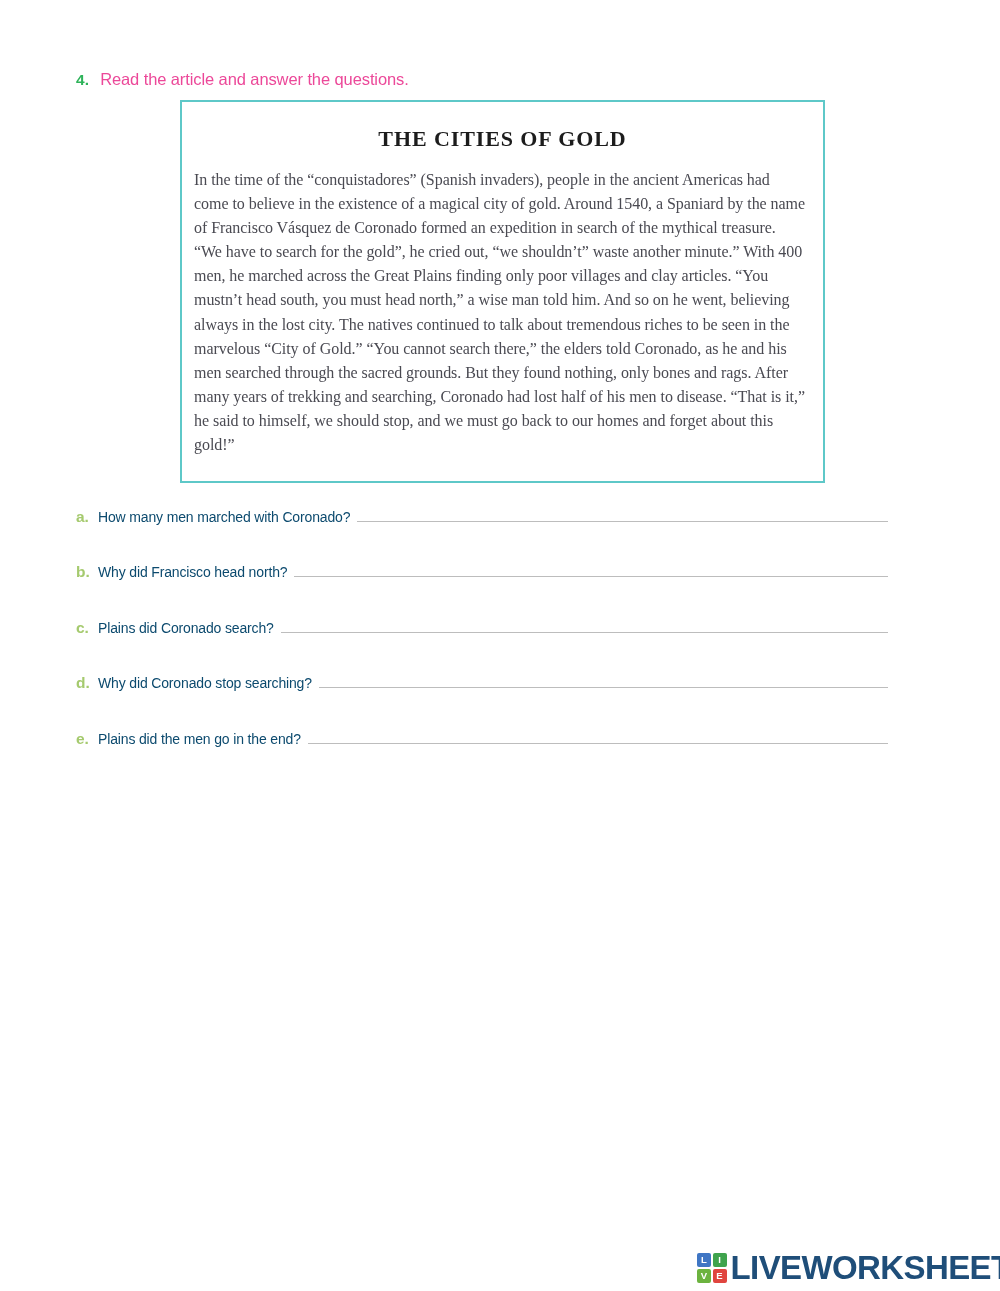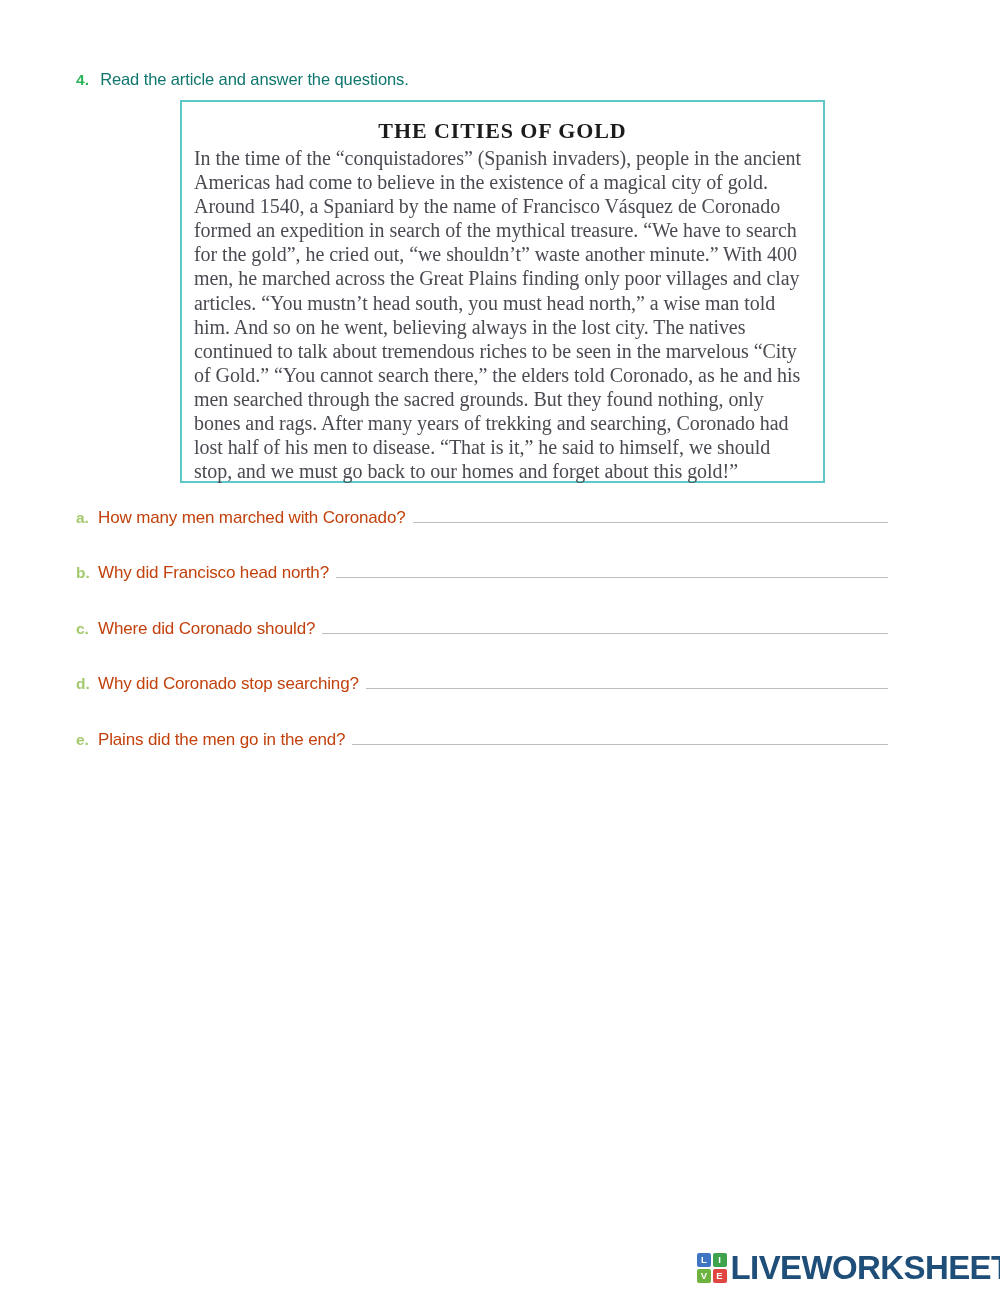--- a/index.html
+++ b/index.html
@@ -25,21 +25,21 @@
     align-items: baseline;
   }
   #exercise-number {
     color: #2eb35a;
     font-weight: bold;
     font-size: 15.5px;
     margin-right: 11px;
     letter-spacing: 0.1px;
   }
   #instruction-text {
-    color: #0f766e;
+    color: #ec4899;
     font-size: 16.5px;
     letter-spacing: -0.1px;
   }
 
   
   #article-card {
     position: absolute;
     left: 180px;
     top: 100px;
     width: 645px;
@@ -48,29 +48,29 @@
     background: #ffffff;
     box-sizing: border-box;
   }
   #article-title {
     text-align: center;
     font-family: "Liberation Serif", serif;
     font-weight: bold;
     font-size: 22px;
     letter-spacing: 0.9px;
     color: #1c1c1c;
-    margin-top: 16px;
+    margin-top: 24px;
   }
   #article-body {
     font-family: "Liberation Serif", serif;
-    font-size: 20px;
+    font-size: 16px;
     line-height: 24.1px;
     color: #4a4a52;
     text-align: left;
-    margin: 2px 16px 0 12px;
+    margin: 16px 16px 0 12px;
     letter-spacing: -0.05px;
   }
 
   
   #questions {
     position: absolute;
     left: 76px;
     top: 508px;
     width: 820px;
   }
@@ -80,22 +80,22 @@
     height: 55.4px;
   }
   .question-letter {
     color: #a5ca6e;
     font-weight: bold;
     font-size: 15.5px;
     width: 22px;
     flex: 0 0 22px;
   }
   .question-text {
-    color: #c2410c;
-    font-size: 17px;
+    color: #0c4a6e;
+    font-size: 14px;
     white-space: nowrap;
     letter-spacing: -0.15px;
   }
   .answer-line {
     flex: 1 1 auto;
     border-bottom: 1.1px solid #bdbdbd;
     margin-left: 7px;
     margin-right: 8px;
     height: 13px;
   }
@@ -153,21 +153,21 @@
       <span class="question-text">How many men marched with Coronado?</span>
       <span class="answer-line"></span>
     </div>
     <div class="question-row">
       <span class="question-letter">b.</span>
       <span class="question-text">Why did Francisco head north?</span>
       <span class="answer-line"></span>
     </div>
     <div class="question-row">
       <span class="question-letter">c.</span>
-      <span class="question-text">Where did Coronado should?</span>
+      <span class="question-text">Plains did Coronado search?</span>
       <span class="answer-line"></span>
     </div>
     <div class="question-row">
       <span class="question-letter">d.</span>
       <span class="question-text">Why did Coronado stop searching?</span>
       <span class="answer-line"></span>
     </div>
     <div class="question-row">
       <span class="question-letter">e.</span>
       <span class="question-text">Plains did the men go in the end?</span>

